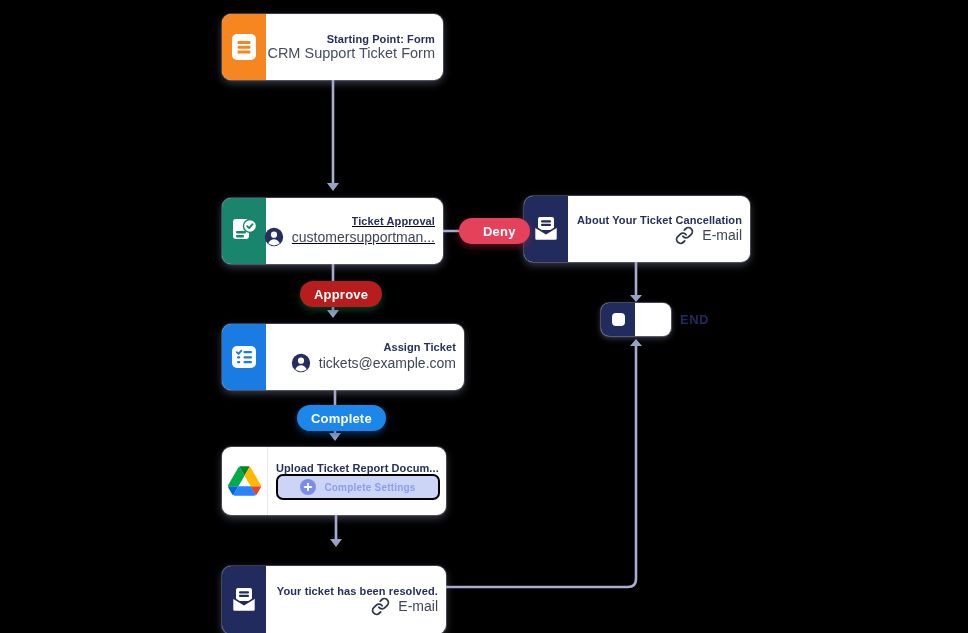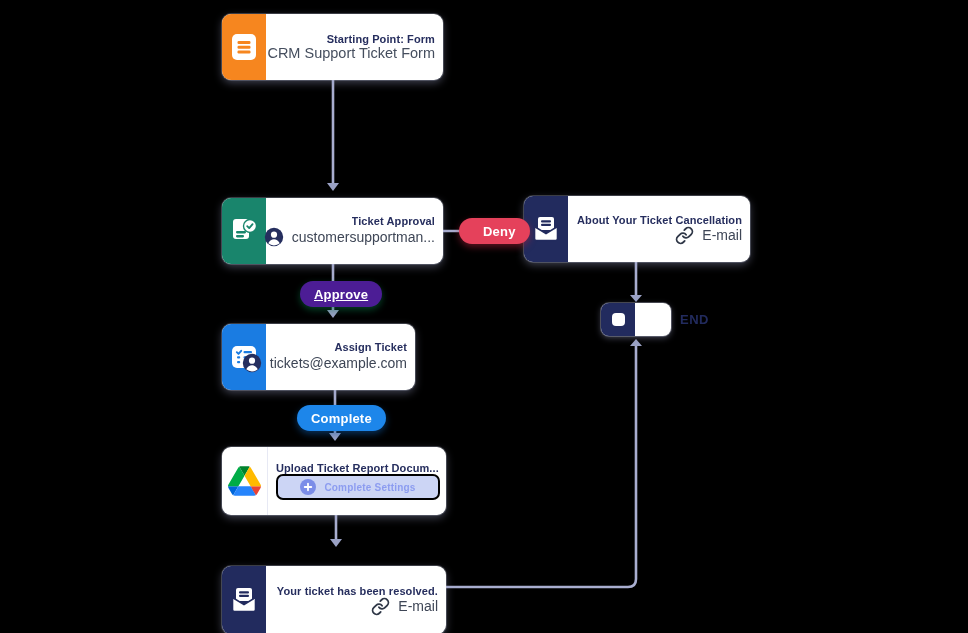--- a/index.html
+++ b/index.html
@@ -19,21 +19,21 @@
   .bar-blue{background:#1a7ce2;}
   .bar-navy{background:#222b5e;}
   .body{flex:1;display:flex;flex-direction:column;justify-content:center;padding:0 8px 0 12px;min-width:0;align-items:flex-end;}
   .title{font-size:11px;font-weight:700;color:#262e5e;letter-spacing:.1px;white-space:nowrap;overflow:hidden;}
   .sub{display:flex;align-items:center;gap:8px;font-size:14px;color:#3e4656;white-space:nowrap;overflow:hidden;}
   .badge{
     position:absolute;z-index:3;height:26px;display:flex;align-items:center;justify-content:center;
     border-radius:14px;color:#fff;font-size:13px;font-weight:700;padding:0 14px;letter-spacing:.2px;
   }
   .badge-deny{background:#e5415b;box-shadow:0 3px 7px rgba(170,35,60,.55);}
-  .badge-approve{background:#4c1d95;box-shadow:0 3px 7px rgba(10,115,70,.55);text-decoration:underline;}
+  .badge-approve{background:#b91c1c;box-shadow:0 3px 7px rgba(10,115,70,.55);}
   .badge-complete{background:#1d86ea;box-shadow:0 3px 7px rgba(15,90,165,.55);}
   
   .icon-cell{width:46px;flex:0 0 46px;display:flex;align-items:center;justify-content:center;border-right:1px solid #e7e9f4;}
   .upload-body{flex:1;display:flex;flex-direction:column;justify-content:center;padding:8px 6px 8px 8px;min-width:0;}
   .settings-btn{
     height:26px;border-radius:7px;background:#ccd5f5;border:2px solid #000000;
     display:flex;align-items:center;justify-content:center;gap:8px;
     color:#8c9cf0;font-weight:700;font-size:10px;cursor:pointer;letter-spacing:.2px;
   }
   
@@ -77,21 +77,21 @@
         <rect x="6.5" y="12.7" width="13" height="3" rx="1.2" fill="#f6861f"></rect>
         <rect x="6.5" y="17.4" width="13" height="3" rx="1.2" fill="#f6861f"></rect>
       </svg>
     </div>
     <div class="body">
       <div class="title">Starting Point: Form</div>
       <div class="sub" style="font-size:14.5px;color:#454e5e;">CRM Support Ticket Form</div>
     </div>
   </div>
 
-  <div class="node" style="left:222px;top:198px;width:221px;height:66px;">
+  <div class="node" style="left:222px;top:198px;width:221px;height:66px;text-decoration:underline;">
     <div class="bar bar-green">
       <svg width="30" height="30" viewBox="0 0 30 30">
         <rect x="4" y="3" width="16" height="20" rx="3" fill="#fff"></rect>
         <rect x="7" y="15" width="10" height="2.4" rx="1.1" fill="#19856c"></rect>
         <rect x="7" y="19" width="8" height="2.4" rx="1.1" fill="#19856c"></rect>
         <circle cx="21" cy="10" r="7.2" fill="#19856c"></circle>
         <circle cx="21" cy="10" r="5.8" fill="#fff"></circle>
         <path d="M18.2 10.1 l2 2 l3.4-4" stroke="#19856c" stroke-width="1.8" fill="none" stroke-linecap="round" stroke-linejoin="round"></path>
       </svg>
     </div>
@@ -133,21 +133,21 @@
 
   <div class="end-node" style="left:601px;top:303px;width:70px;height:33px;">
     <div class="end-bar">
       <div class="stop-square"></div>
     </div>
     <div class="end-label">END</div>
   </div>
 
   <div class="badge badge-approve" style="left:300px;top:281px;">Approve</div>
 
-  <div class="node" style="left:222px;top:324px;width:193px;height:66px;">
+  <div class="node" style="left:222px;top:324px;width:242px;height:66px;">
     <div class="bar bar-blue">
       <svg width="28" height="26" viewBox="0 0 28 26">
         <rect x="2" y="2" width="24" height="22" rx="5" fill="#fff"></rect>
         <path d="M6.8 8.2 l1.7 1.7 L11.2 6.8" stroke="#1a7ce2" stroke-width="1.9" fill="none" stroke-linecap="round" stroke-linejoin="round"></path>
         <rect x="13.5" y="7" width="8.5" height="2.2" rx="1" fill="#1a7ce2"></rect>
         <rect x="7" y="12.2" width="3.2" height="2.2" rx="1" fill="#1a7ce2"></rect>
         <rect x="13.5" y="12.2" width="8.5" height="2.2" rx="1" fill="#1a7ce2"></rect>
         <rect x="7" y="17" width="3.2" height="2.2" rx="1" fill="#1a7ce2"></rect>
         <rect x="13.5" y="17" width="8.5" height="2.2" rx="1" fill="#1a7ce2"></rect>
       </svg>

